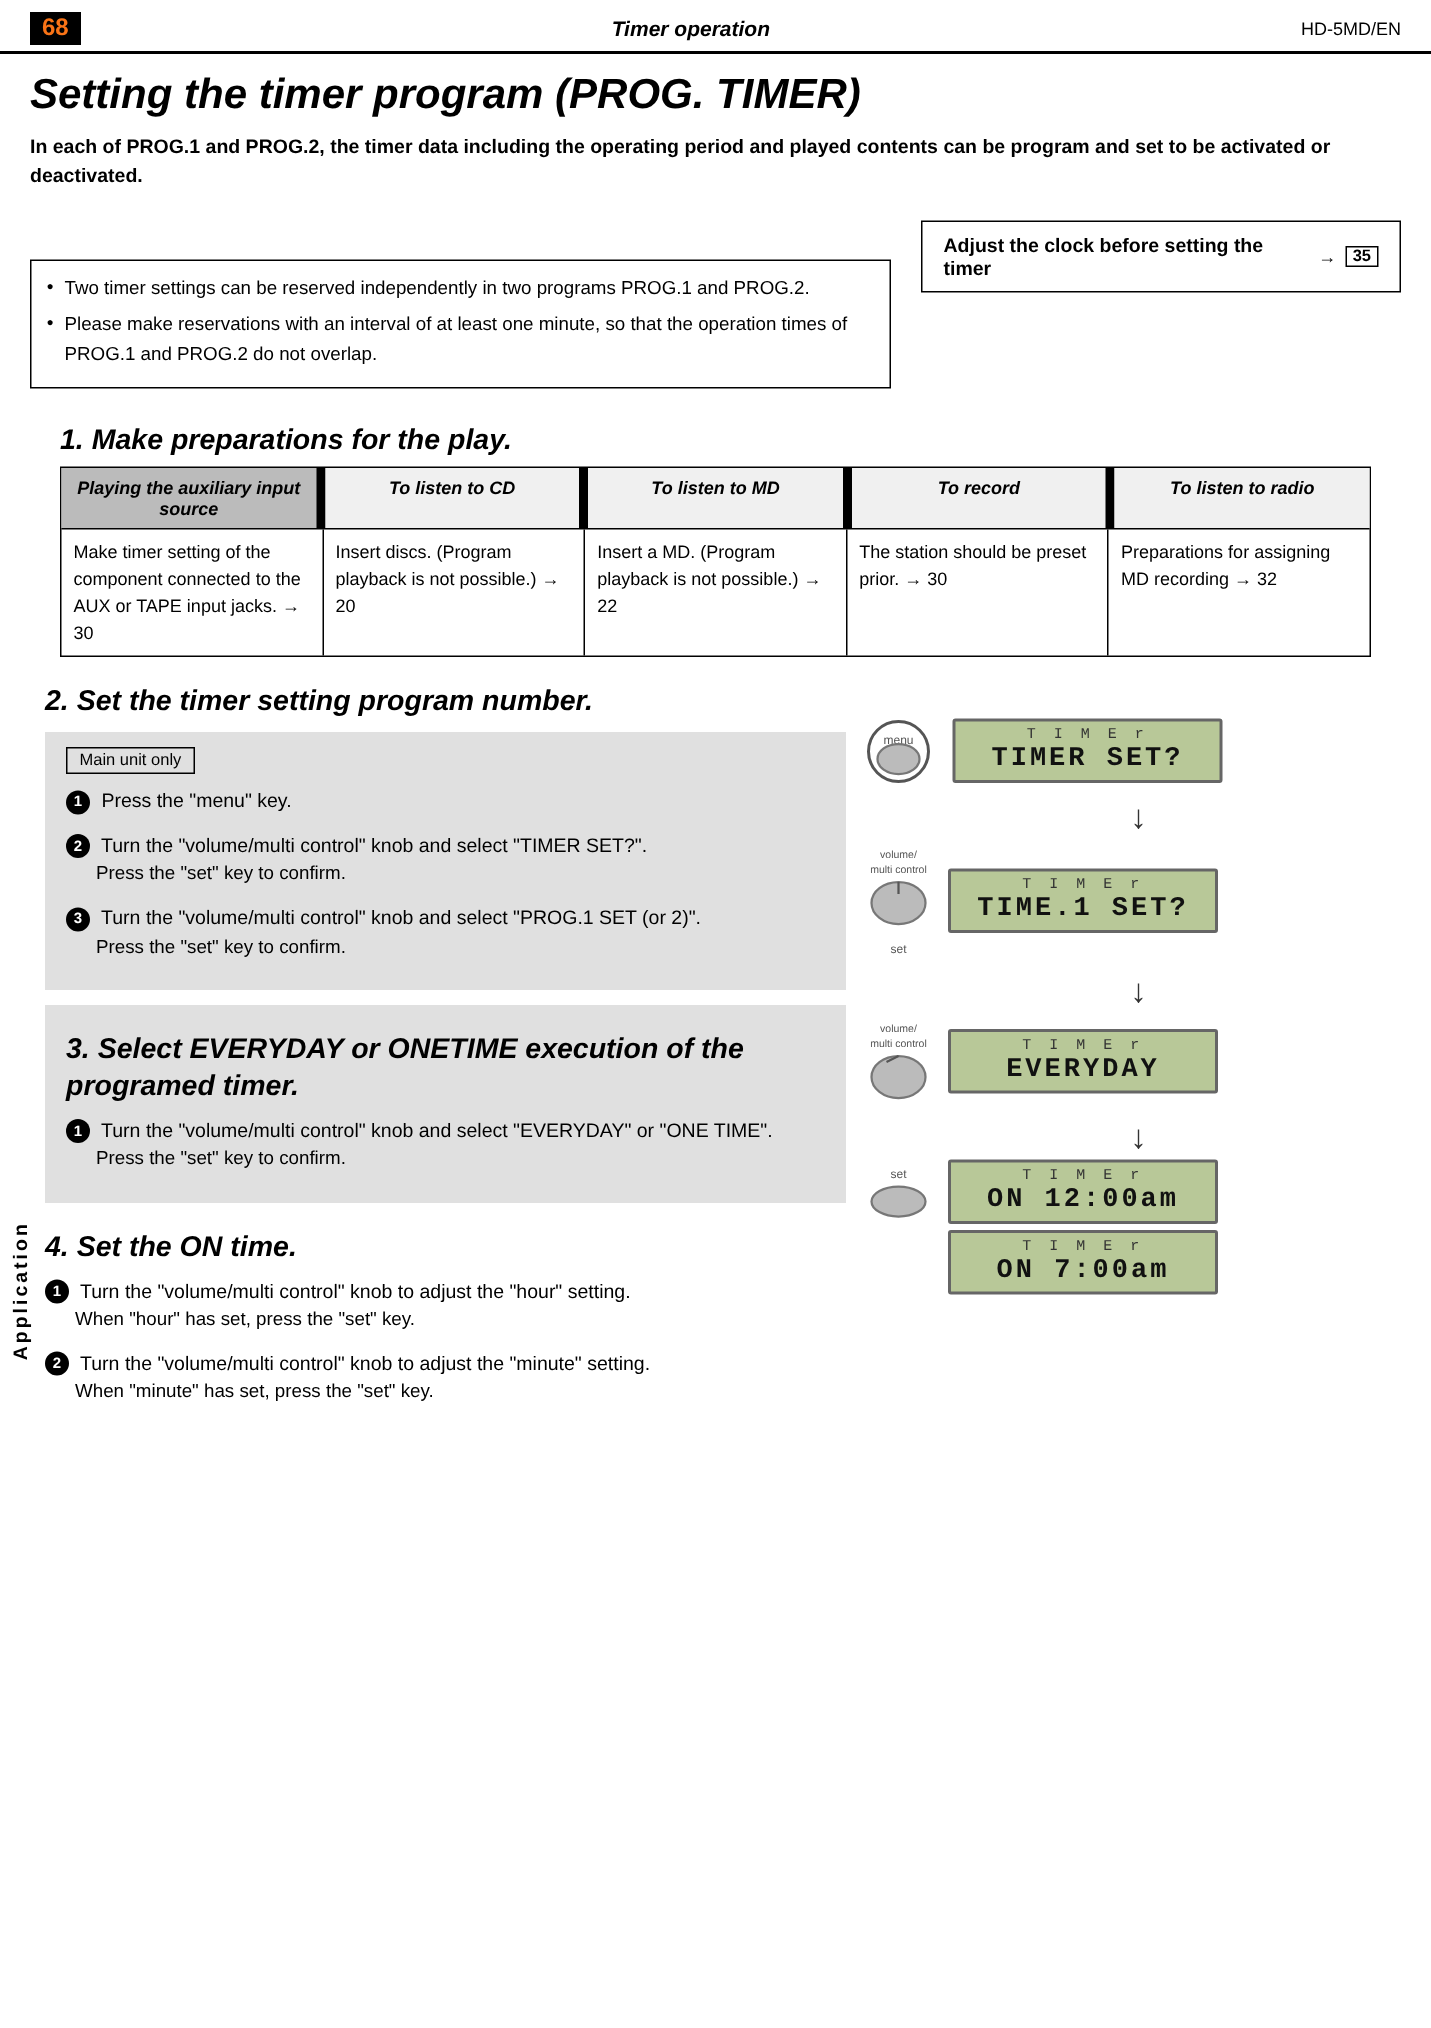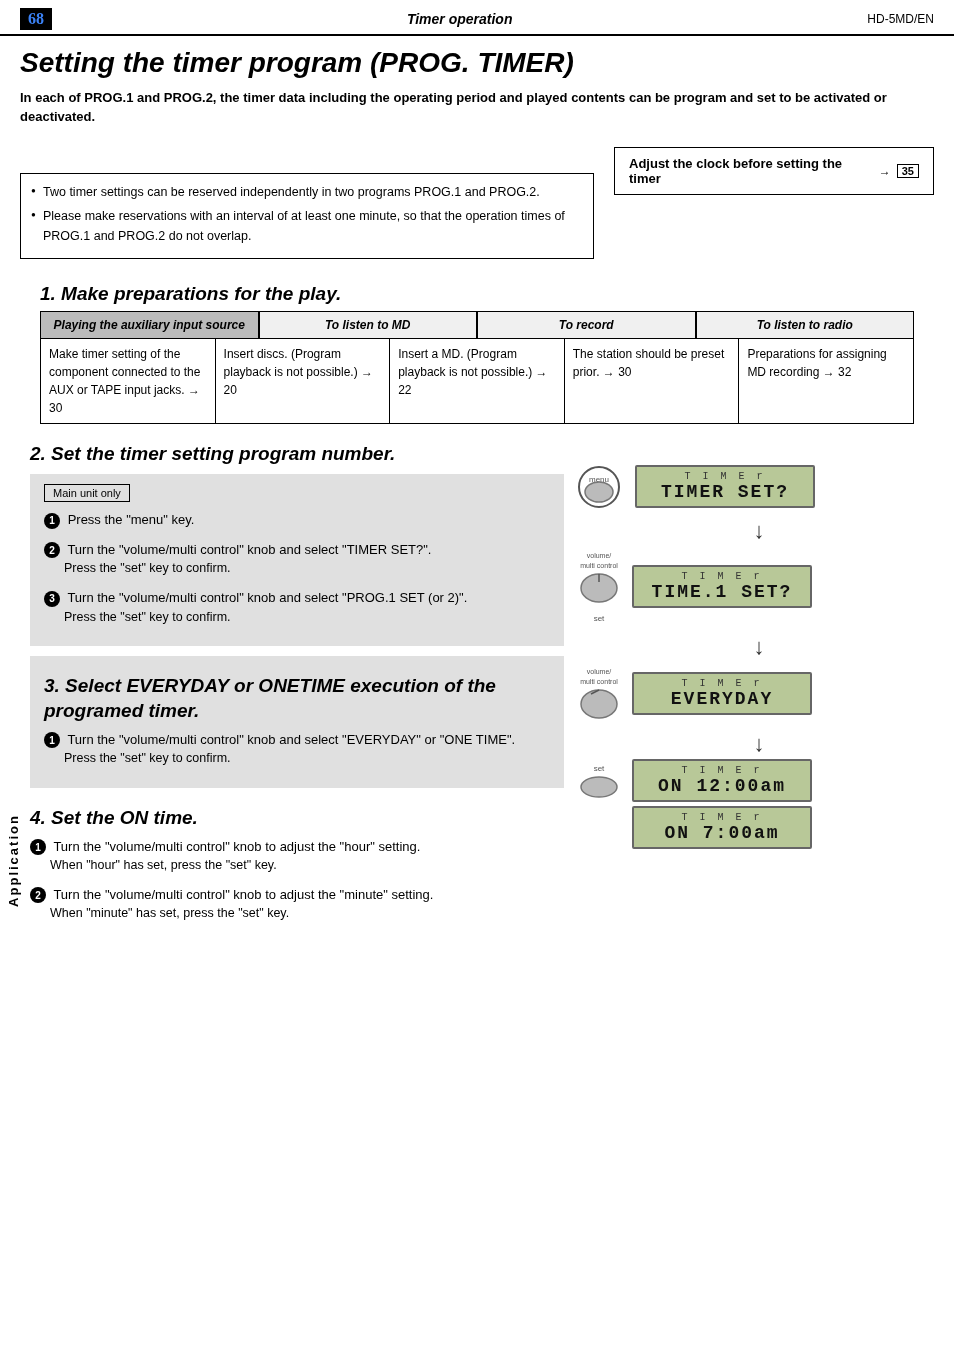--- a/index.html
+++ b/index.html
@@ -25,25 +25,24 @@
     .top-bar {
       display: flex;
       justify-content: space-between;
       align-items: center;
       padding: 8px 20px 4px 20px;
       border-bottom: 2px solid #000;
       margin-bottom: 0;
     }
     .page-number {
       background: #000;
-      color: #3b82f6;
+      color: #f97316;
       font-weight: bold;
       font-size: 16px;
       padding: 2px 8px;
-      font-family: Liberation Serif, serif;
     }
     .section-label {
       font-style: italic;
       font-weight: bold;
       font-size: 14px;
     }
     .model-label {
       font-size: 12px;
       text-align: right;
     }
@@ -138,21 +137,21 @@
     .play-table-header {
       display: flex;
       border-bottom: 1px solid #000;
     }
     .play-table-header-cell {
       flex: 1;
       padding: 6px 8px;
       font-weight: bold;
       font-style: italic;
       font-size: 12px;
-      border-right: 2px solid #000000;
+      border-right: 6px solid #000000;
       text-align: center;
       background: #f0f0f0;
     }
     .play-table-header-cell:first-child {
       background: #d0d0d0;
     }
     .play-table-header-cell:last-child {
       border-right: none;
     }
     .play-table-body {
@@ -300,20 +299,21 @@
       </div>
     </div>
   </div>
 
   <div class="numbered-section">
     <div class="section-heading">1. Make preparations for the play.</div>
 
     <div class="play-table">
       <div class="play-table-header">
         <div class="play-table-header-cell" style="background:#bbb;font-style:italic;">Playing the auxiliary input source</div>
+        <div class="play-table-header-cell">To listen to CD</div>
         <div class="play-table-header-cell">To listen to MD</div>
         <div class="play-table-header-cell">To record</div>
         <div class="play-table-header-cell">To listen to radio</div>
       </div>
       <div class="play-table-body">
         <div class="play-table-cell">Make timer setting of the component connected to the AUX or TAPE input jacks. → 30</div>
         <div class="play-table-cell">Insert discs. (Program playback is not possible.) → 20</div>
         <div class="play-table-cell">Insert a MD. (Program playback is not possible.) → 22</div>
         <div class="play-table-cell">The station should be preset prior. → 30</div>
         <div class="play-table-cell">Preparations for assigning MD recording → 32</div>

